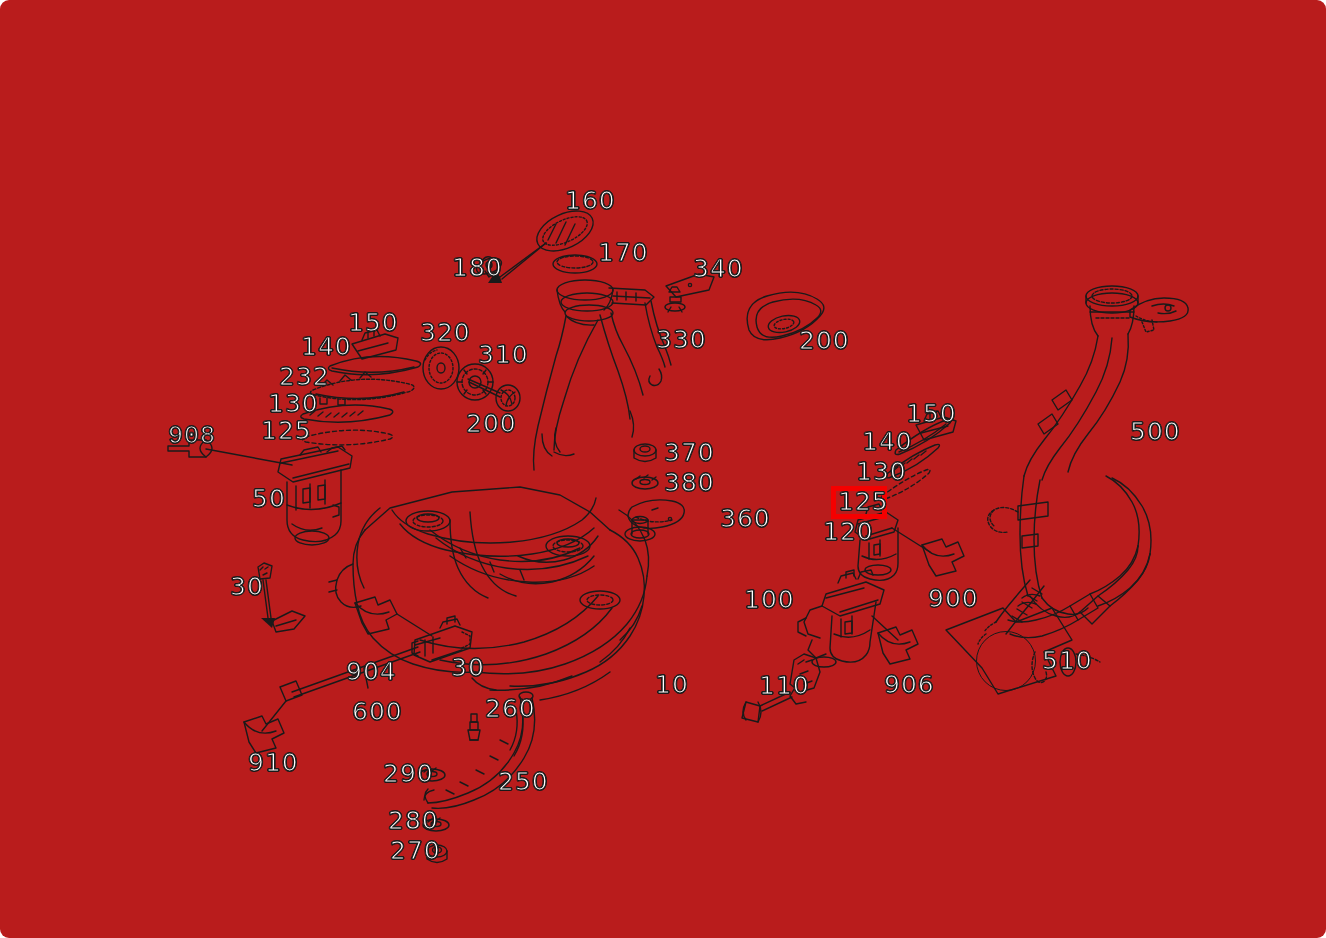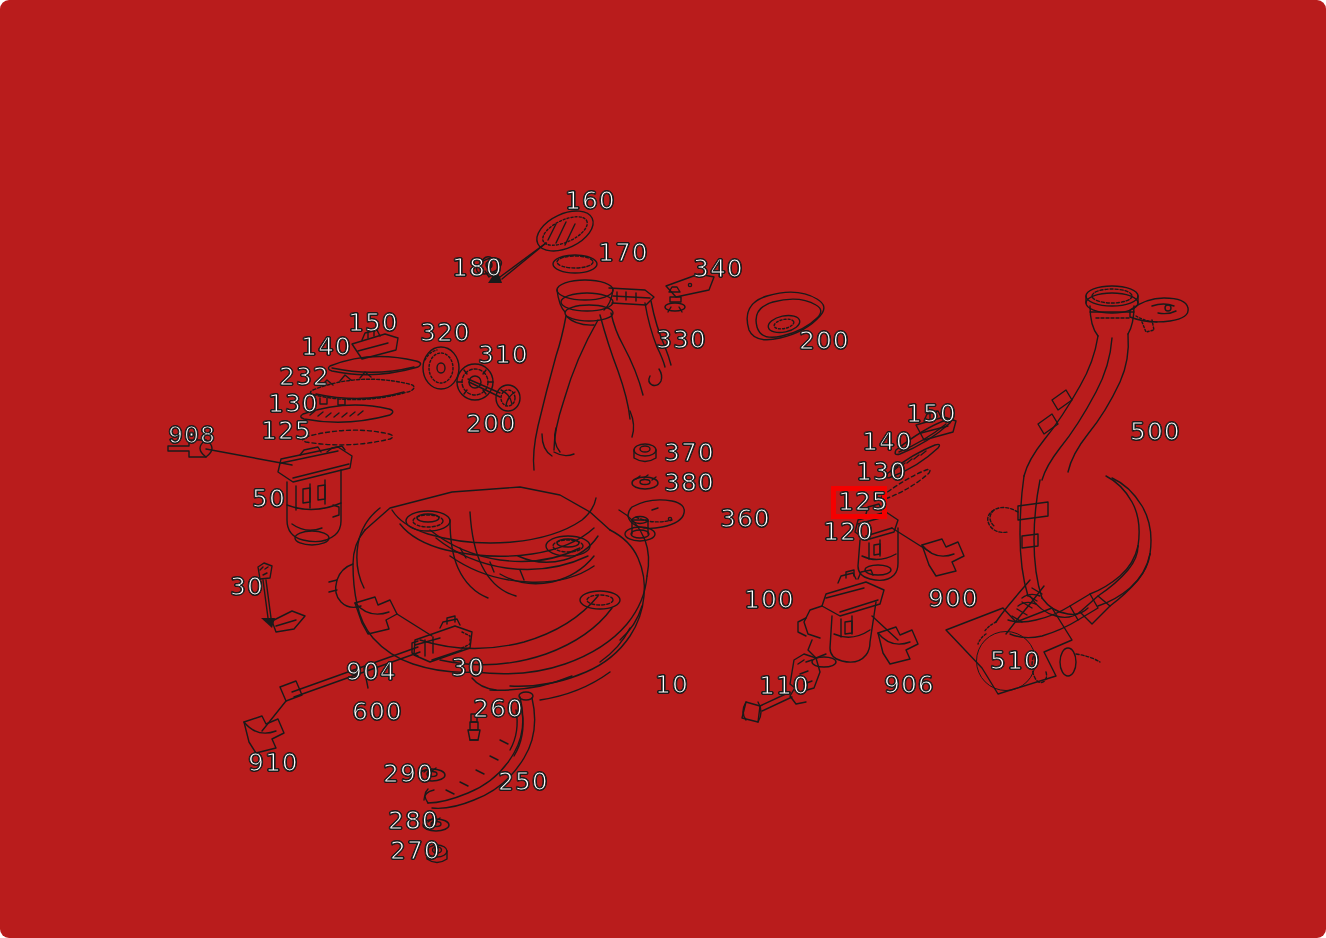--- a/index.html
+++ b/index.html
@@ -480,31 +480,31 @@
       <div class="callout-label" style="left: 466px; top: 411px;">200</div>
       <div class="callout-label" style="left: 664px; top: 440px;">370</div>
       <div class="callout-label" style="left: 664px; top: 470px;">380</div>
       <div class="callout-label" style="left: 692px; top: 506px; margin-left: 28px;">360</div>
       <div class="callout-label" style="left: 655px; top: 672px;">10</div>
       <div class="callout-label" style="left: 230px; top: 574px;">30</div>
       <div class="callout-label" style="left: 346px; top: 659px;">904</div>
       <div class="callout-label" style="left: 451px; top: 655px;">30</div>
       <div class="callout-label" style="left: 352px; top: 699px;">600</div>
       <div class="callout-label" style="left: 248px; top: 750px;">910</div>
-      <div class="callout-label" style="left: 473px; top: 696px;">260</div>
+      <div class="callout-label" style="left: 485px; top: 696px;">260</div>
       <div class="callout-label" style="left: 383px; top: 761px;">290</div>
       <div class="callout-label" style="left: 498px; top: 769px;">250</div>
       <div class="callout-label" style="left: 388px; top: 808px;">280</div>
       <div class="callout-label" style="left: 390px; top: 838px;">270</div>
       <div class="callout-label" style="left: 906px; top: 401px;">150</div>
       <div class="callout-label" style="left: 862px; top: 429px;">140</div>
       <div class="callout-label" style="left: 856px; top: 459px;">130</div>
       <div class="callout-label" style="left: 838px; top: 489px;">125</div>
       <div class="callout-label" style="left: 823px; top: 519px;">120</div>
       <div class="callout-label" style="left: 928px; top: 586px;">900</div>
       <div class="callout-label" style="left: 744px; top: 587px;">100</div>
       <div class="callout-label" style="left: 884px; top: 672px;">906</div>
       <div class="callout-label" style="left: 759px; top: 673px;">110</div>
       <div class="callout-label" style="left: 1130px; top: 419px;">500</div>
-      <div class="callout-label" style="left: 990px; top: 648px;">510</div>
+      <div class="callout-label" style="left: 1042px; top: 648px;">510</div>
     </div>
 
 </div>
 
 </body></html>

